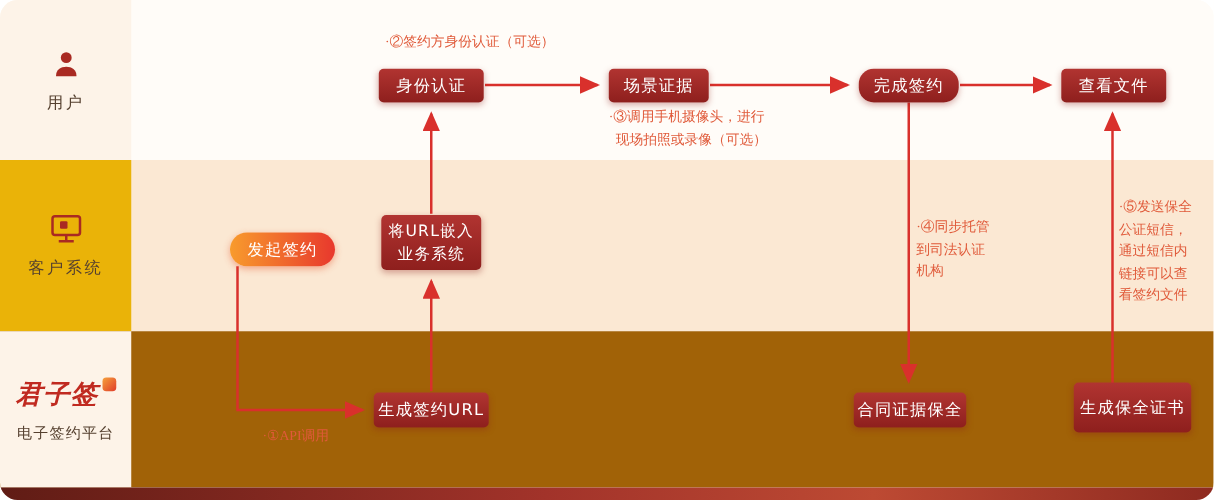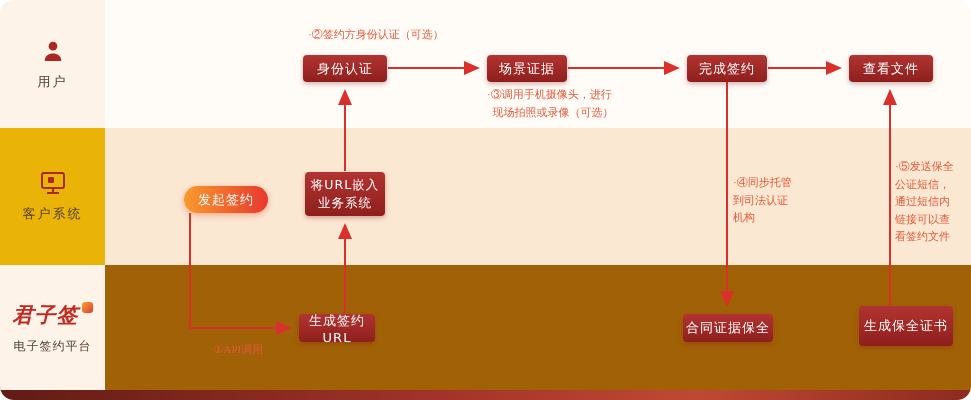--- a/index.html
+++ b/index.html
@@ -34,24 +34,24 @@
   .arrows { position:absolute; left:0; top:0; pointer-events:none; z-index:1; }
 
   .node { position:absolute; z-index:2; display:flex; align-items:center; justify-content:center;
           color:#ffffff; font-size:13px; font-weight:500; letter-spacing:1px; text-align:center;
           border-radius:4px; background:linear-gradient(180deg,#b13431,#8e1f1d);
           box-shadow:0 2px 5px rgba(140,30,25,0.35); }
   .node.multiline { white-space:pre-line; line-height:1.45; }
 
   .n-identity   { left:303px; top:55px;  width:84px; height:27px; }
   .n-scene      { left:487px; top:55px;  width:80px; height:27px; }
-  .n-complete   { left:687px; top:55px;  width:80px; height:27px; }
+  .n-complete   { left:687px; top:55px;  width:80px; height:27px;border-radius:12px; }
   .n-view       { left:849px; top:55px;  width:84px; height:27px; }
   .n-embed      { left:305px; top:172px; width:80px; height:44px; font-size:12.5px; }
-  .n-generate   { left:299px; top:314px; width:76px; height:28px; }
+  .n-generate   { left:299px; top:314px; width:92px; height:28px; }
   .n-preserve   { left:683px; top:314px; width:90px; height:28px; }
   .n-certificate{ left:843px; top:306px; width:94px; height:40px;margin-left:16px; }
 
   .pill { position:absolute; z-index:2; left:148px; top:186px; width:84px; height:27px;
           display:flex; align-items:center; justify-content:center;
           color:#fff; font-size:13px; letter-spacing:1px; border-radius:14px;
           background:linear-gradient(90deg,#f89b2d,#e8382d);
           box-shadow:0 2px 6px rgba(230,80,40,0.45);margin-left:36px; }
 
   .annot { position:absolute; z-index:2; color:#e05a3a; font-size:11px;

